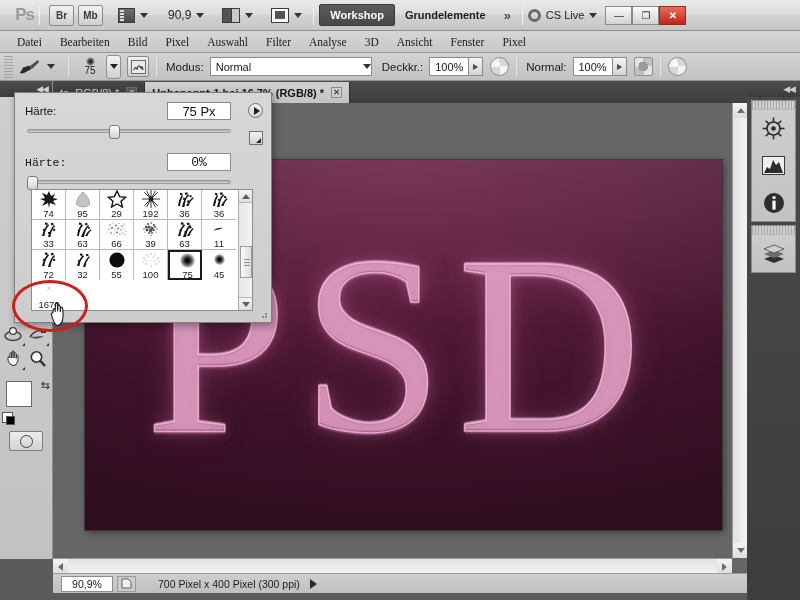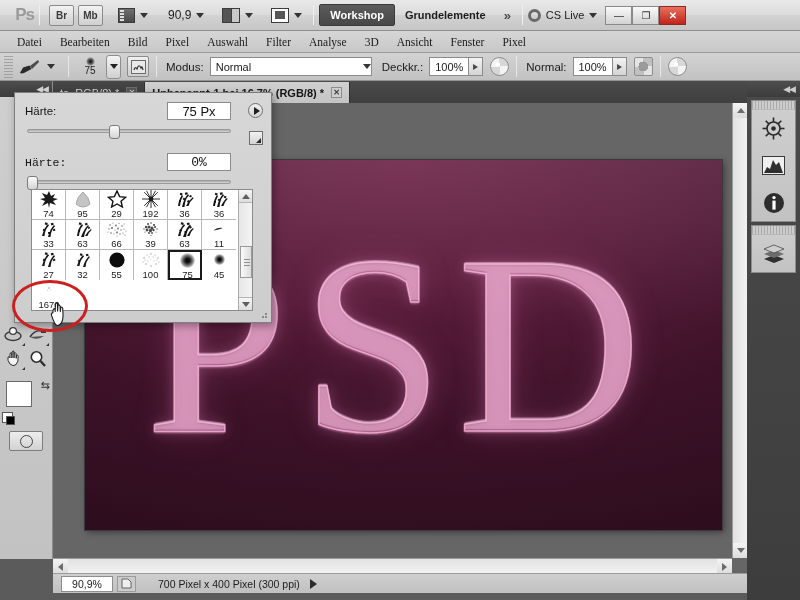--- a/index.html
+++ b/index.html
@@ -771,21 +771,21 @@
               <g fill="#151515">
                 <path d="M3 15 Q5 7 9 3 L10 4.5 Q6 8 5.5 15 Z"></path>
                   <path d="M9 16 Q11 8 15 4 L16 5.2 Q12 9 11.5 16 Z"></path>
                 <rect x="6" y="1.5" width="2.5" height="2.2" transform="rotate(20 7 2.5)"></rect>
                 <rect x="12" y="2" width="2.5" height="2.2" transform="rotate(-15 13 3)"></rect>
                 <rect x="4" y="8" width="2.2" height="2" transform="rotate(35 5 9)"></rect>
                 <rect x="14" y="8" width="2.2" height="2" transform="rotate(-30 15 9)"></rect>
               </g>
             </svg>
           </div>
-          <div class="pk-num">27</div>
+          <div class="pk-num">72</div>
         </div>
         <div class="pk-cell" style="border-bottom:none;">
           <div class="pk-thumb">
             <svg width="20" height="17" viewBox="0 0 20 17" class="thumb-svg">
               <g fill="#151515">
                 <path d="M4 15 Q6 8 10 4 L11 5.4 Q7 9 6.5 15 Z"></path>
                   <path d="M10 16 Q12 9 16 5 L16.8 6.2 Q13 10 12.5 16 Z"></path>
                 <rect x="7" y="2.5" width="2.4" height="2.1" transform="rotate(18 8 3.5)"></rect>
                 <rect x="13" y="3" width="2.4" height="2.1" transform="rotate(-16 14 4)"></rect>
                 <rect x="5" y="9" width="2.1" height="1.9" transform="rotate(30 6 10)"></rect>

